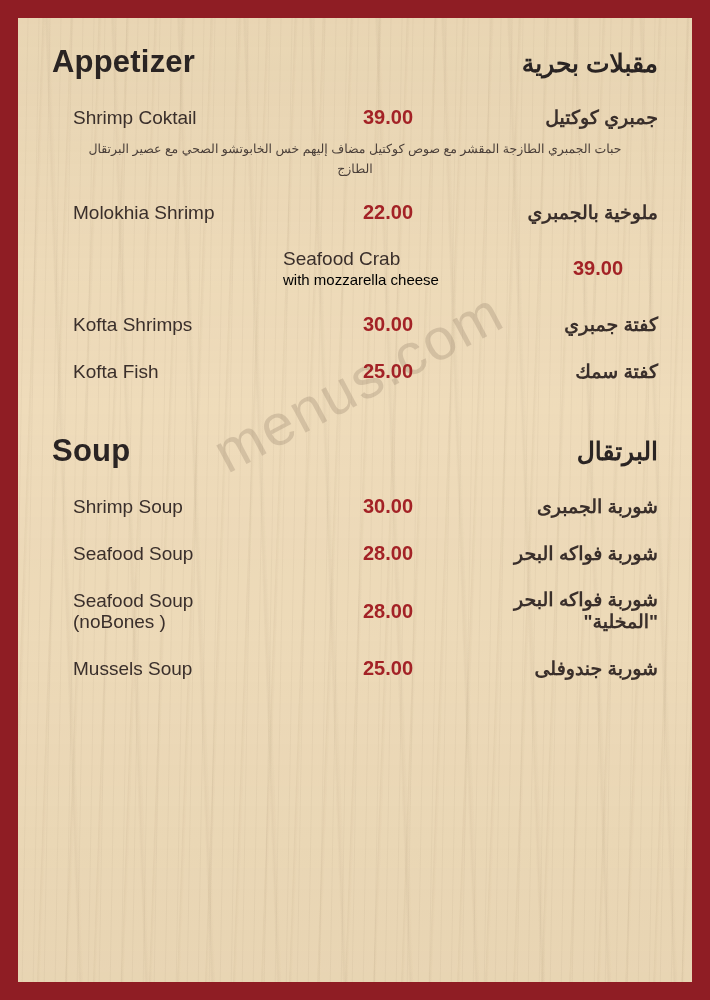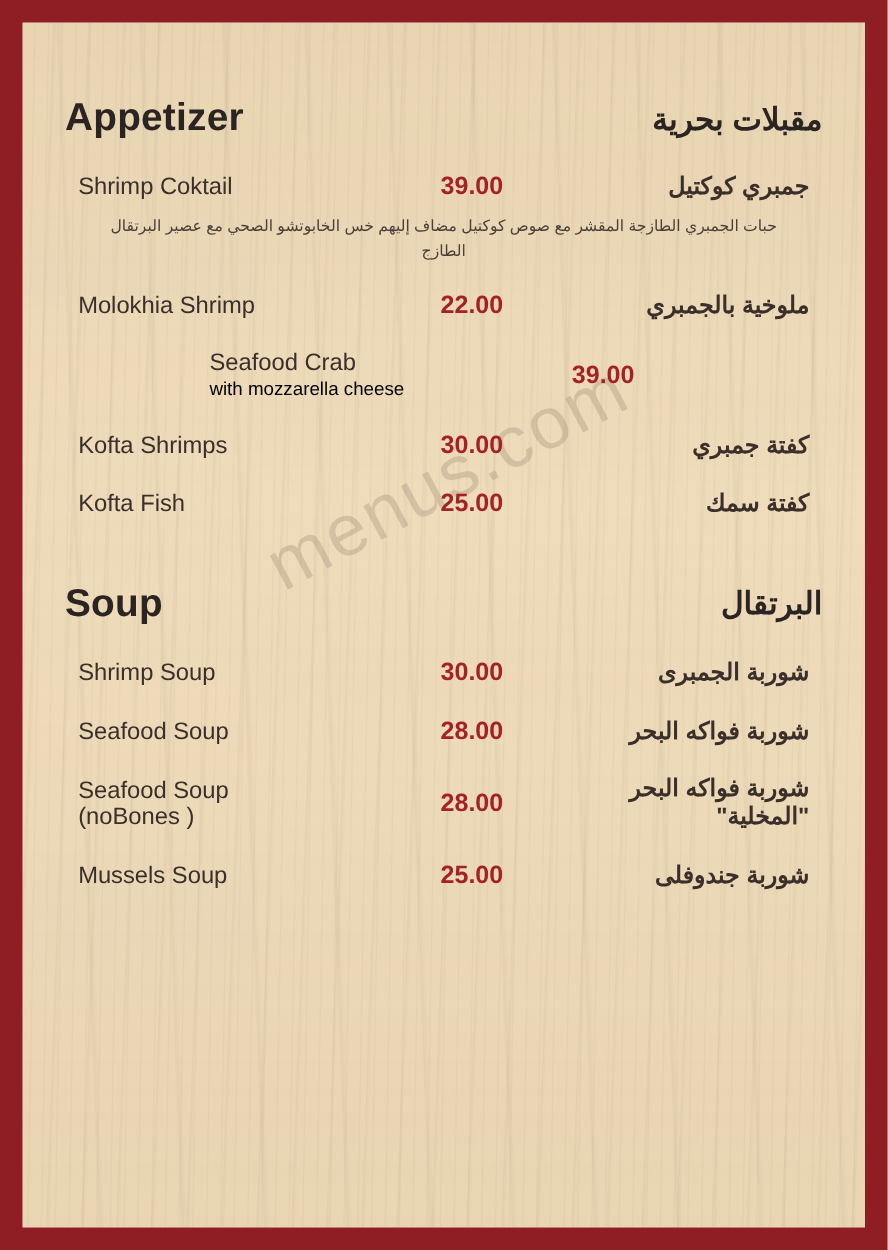--- a/index.html
+++ b/index.html
@@ -58,38 +58,37 @@
     position: relative;
     padding: 26px 34px 0 34px;
     height: 100%;
     box-sizing: border-box;
   }
   .section-head {
     display: flex;
     align-items: baseline;
     justify-content: space-between;
     margin-bottom: 26px;
-    margin-top: 32px;
   }
   .section-head .en {
     font-size: 31px;
     font-weight: bold;
     color: #2a2423;
     letter-spacing: 0.2px;
   }
   .section-head .ar {
     font-size: 25px;
     font-weight: bold;
     color: #2a2423;
     direction: rtl;
   }
   .item {
     display: flex;
     align-items: center;
-    justify-content: center;
+    justify-content: flex-end;
     margin-bottom: 24px;
   }
   .item .left {
     width: 255px;
   }
   .item .en-name {
     font-size: 19px;
     color: #3a2f2b;
     line-height: 1.12;
   }

